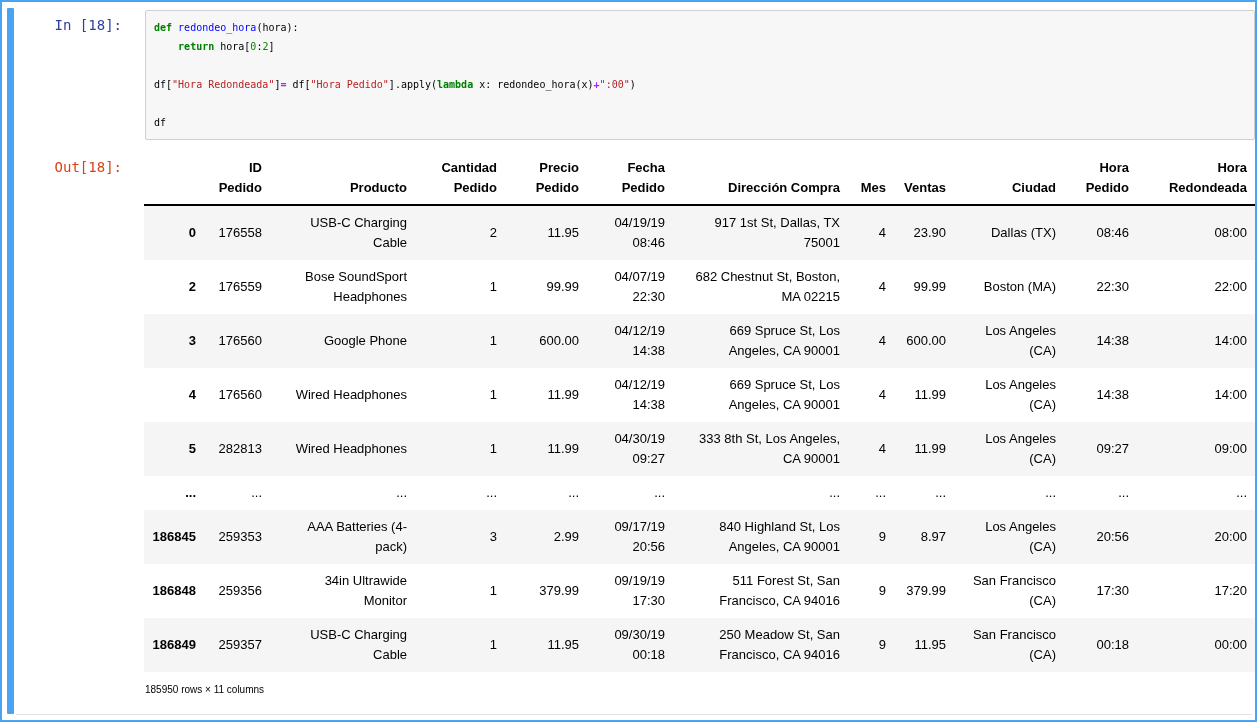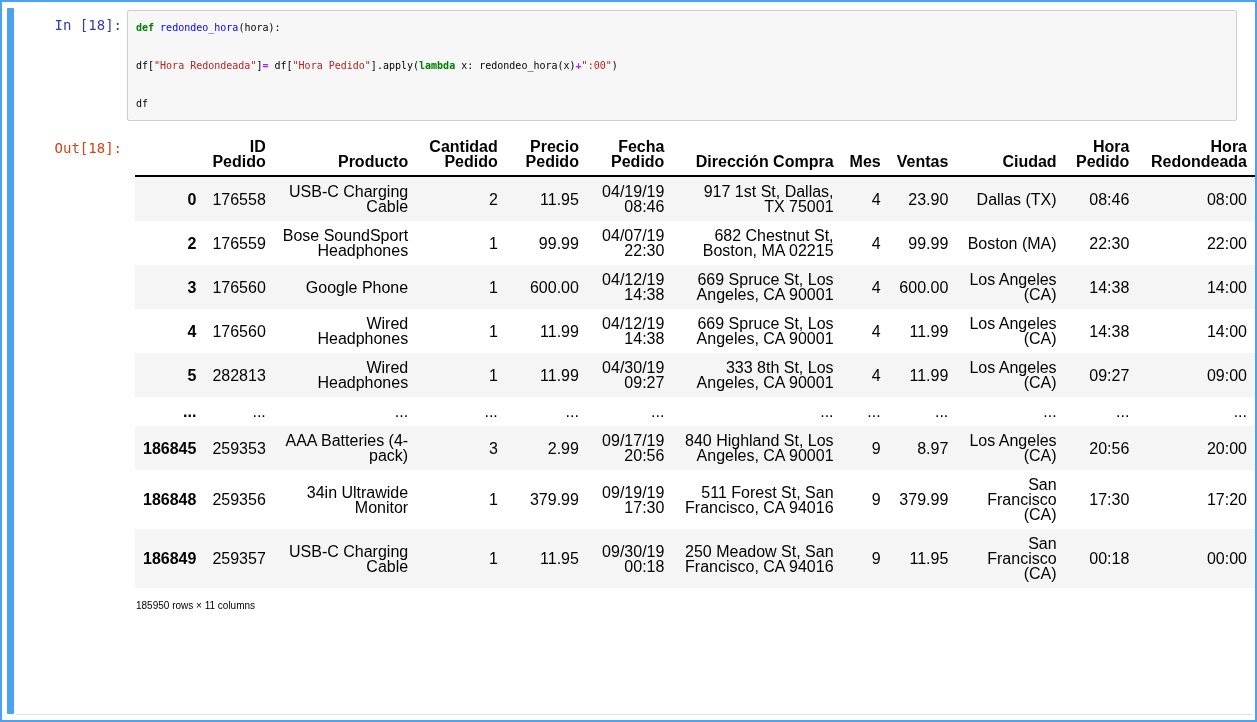--- a/index.html
+++ b/index.html
@@ -9,40 +9,40 @@
   }
   *{box-sizing:border-box;margin:0;padding:0;}
   html,body{width:1257px;height:722px;}
   body{
     position:relative;background:#ffffff;overflow:hidden;
     border:2px solid var(--frame);
     font-family:"Liberation Sans", sans-serif;color:#000;
   }
   .selection-bar{position:absolute;left:5px;top:6px;bottom:6px;width:7px;background:var(--frame);border-radius:1px;}
   .nb{padding:8px 0 0 14px;}
-  .cell-row{display:flex;align-items:flex-start;}
+  .cell-row{display:flex;align-items:flex-start;justify-content:space-between;}
   .prompt{flex:none;width:106px;text-align:right;font-family:"DejaVu Sans Mono","Liberation Mono",monospace;font-size:14px;padding-top:7px;white-space:pre;}
   .prompt.in{color:var(--in-prompt);}
   .prompt.out{color:var(--out-prompt);}
   .code-cell{
     margin-left:5px;width:1110px;background:var(--code-bg);
     border:1px solid var(--code-border);border-radius:2px;
     padding:7px 8px;font-family:"DejaVu Sans Mono","Liberation Mono",monospace;
     font-size:10px;line-height:19px;cursor:text;
   }
   .code-line{white-space:pre;min-height:19px;}
   .tok-pl{color:#000;}
   .tok-kw{color:var(--kw);font-weight:bold;}
   .tok-fn{color:var(--fn);}
   .tok-num{color:var(--num);}
   .tok-str{color:var(--str);}
   .tok-op{color:var(--op);font-weight:bold;}
   .output-row{margin-top:12px;}
   .output-content{margin-left:13px;}
-  table.dataframe{border-collapse:collapse;table-layout:fixed;font-size:16px;line-height:15px;}
+  table.dataframe{border-collapse:collapse;table-layout:fixed;font-size:13px;line-height:20px;}
   table.dataframe th, table.dataframe td{
     text-align:right;white-space:pre-line;word-wrap:break-word;
     padding:7px 8px;vertical-align:middle;
   }
   table.dataframe thead th{
     font-weight:bold;vertical-align:bottom;border-bottom:2px solid #000;padding:6px 8px;
   }
   table.dataframe tbody th{font-weight:bold;}
   table.dataframe tbody tr:nth-child(odd){background:var(--stripe);}
   col.c0{width:60px;} col.c1{width:66px;} col.c2{width:145px;} col.c3{width:90px;}
@@ -58,20 +58,21 @@
 <body>
 
 <div class="selection-bar"></div>
 
 <div class="nb">
 
   <div class="cell-row">
     <div class="prompt in">In [18]:</div>
     <div class="code-cell">
         <div class="code-line"><span class="tok-kw">def</span><span class="tok-pl"> </span><span class="tok-fn">redondeo_hora</span><span class="tok-pl">(hora):</span></div>
+        <div class="code-line"><span class="tok-pl">    </span><span class="tok-kw">return</span><span class="tok-pl"> hora[</span><span class="tok-num">0</span><span class="tok-pl">:</span><span class="tok-num">2</span><span class="tok-pl">]</span></div>
         <div class="code-line">&nbsp;</div>
         <div class="code-line"><span class="tok-pl">df[</span><span class="tok-str">"Hora Redondeada"</span><span class="tok-pl">]</span><span class="tok-op">=</span><span class="tok-pl"> df[</span><span class="tok-str">"Hora Pedido"</span><span class="tok-pl">].apply(</span><span class="tok-kw">lambda</span><span class="tok-pl"> x: redondeo_hora(x)</span><span class="tok-op">+</span><span class="tok-str">":00"</span><span class="tok-pl">)</span></div>
         <div class="code-line">&nbsp;</div>
         <div class="code-line"><span class="tok-pl">df</span></div>
       </div>
   </div>
 
   <div class="cell-row output-row">
     <div class="prompt out">Out[18]:</div>
     <div class="output-content">

